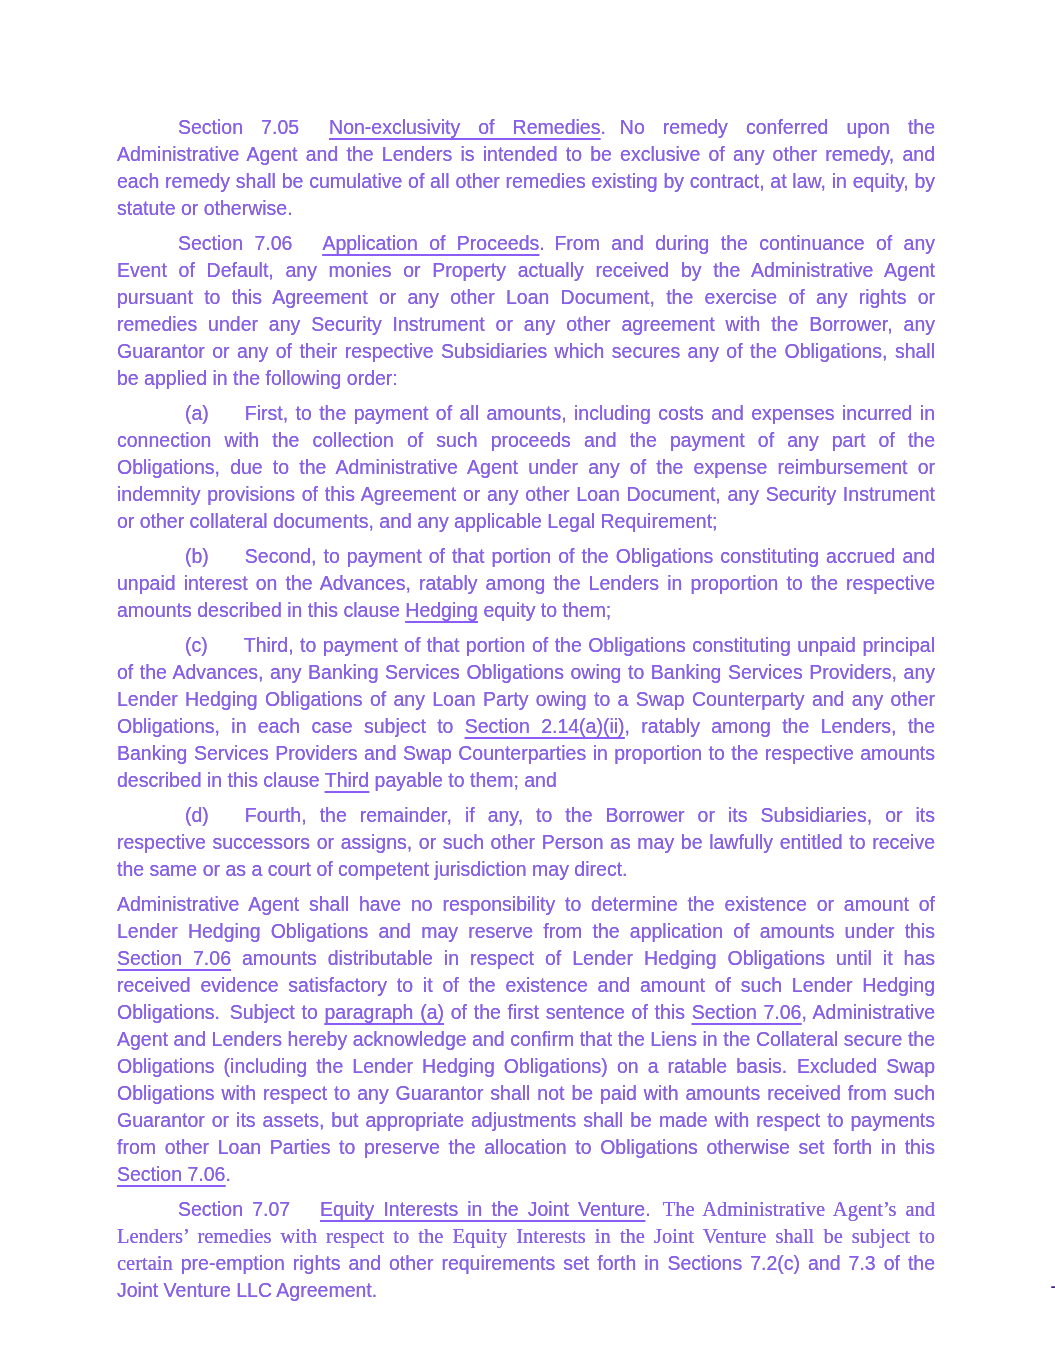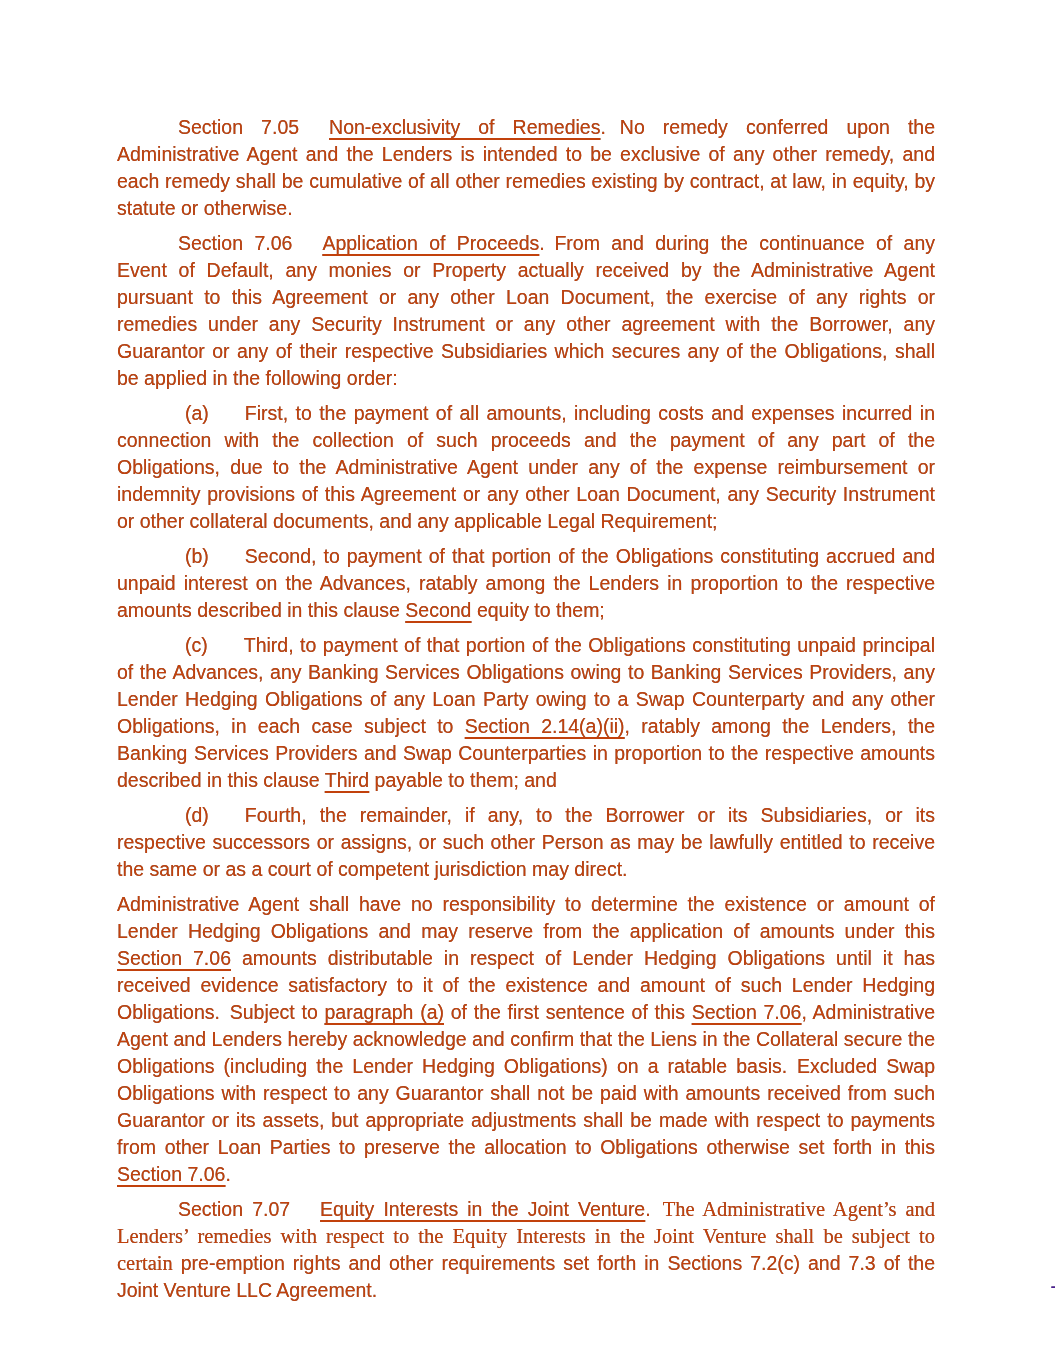--- a/index.html
+++ b/index.html
@@ -3,21 +3,21 @@
 <meta charset="utf-8">
 <style>
   html,body{margin:0;padding:0}
   body{
     width:1055px;height:1365px;position:relative;overflow:hidden;
     background:#ffffff;
   }
   #doc-body{position:absolute;left:117px;top:114px;width:818px}
   .para{
     font-family:"Liberation Sans",sans-serif;
-    font-size:19.5px;line-height:27px;color:#c2410c;
+    font-size:19.5px;line-height:27px;color:#8b5cf6;
     text-align:justify;margin:0 0 8px 0;
     text-shadow:0 0 .5px rgba(0,0,0,.55);
   }
   .para.indent-section{text-indent:61px}
   .para.indent-clause{text-indent:68px}
   .para.indent-none{text-indent:0}
   .run-u{text-decoration:underline;text-decoration-thickness:1.6px;text-underline-offset:3.5px}
   .run-serif{font-family:"Liberation Serif",serif;font-size:20.5px}
   .run-gap{display:inline-block}
   .page-number{
@@ -27,20 +27,20 @@
     margin-left:41px;
   }
 </style>
 </head>
 <body>
 
 <div id="doc-body">
     <p class="para indent-section"><span>Section 7.05</span><span class="run-gap" style="width: 30px;"></span><span class="run-u">Non-exclusivity of Remedies</span><span>.</span><span class="run-gap" style="width: 14px;"></span><span>No remedy conferred upon the Administrative Agent and the Lenders is intended to be exclusive of any other remedy, and each remedy shall be cumulative of all other remedies existing by contract, at law, in equity, by statute or otherwise.</span></p>
     <p class="para indent-section"><span>Section 7.06</span><span class="run-gap" style="width: 30px;"></span><span class="run-u">Application of Proceeds</span><span>. From and during the continuance of any Event of Default, any monies or Property actually received by the Administrative Agent pursuant to this Agreement or any other Loan Document, the exercise of any rights or remedies under any Security Instrument or any other agreement with the Borrower, any Guarantor or any of their respective Subsidiaries which secures any of the Obligations, shall be applied in the following order:</span></p>
     <p class="para indent-clause"><span>(a)</span><span class="run-gap" style="width: 36px;"></span><span>First, to the payment of all amounts, including costs and expenses incurred in connection with the collection of such proceeds and the payment of any part of the Obligations, due to the Administrative Agent under any of the expense reimbursement or indemnity provisions of this Agreement or any other Loan Document, any Security Instrument or other collateral documents, and any applicable Legal Requirement;</span></p>
-    <p class="para indent-clause"><span>(b)</span><span class="run-gap" style="width: 36px;"></span><span>Second, to payment of that portion of the Obligations constituting accrued and unpaid interest on the Advances, ratably among the Lenders in proportion to the respective amounts described in this clause </span><span class="run-u">Second</span><span> equity to them;</span></p>
+    <p class="para indent-clause"><span>(b)</span><span class="run-gap" style="width: 36px;"></span><span>Second, to payment of that portion of the Obligations constituting accrued and unpaid interest on the Advances, ratably among the Lenders in proportion to the respective amounts described in this clause </span><span class="run-u">Hedging</span><span> equity to them;</span></p>
     <p class="para indent-clause"><span>(c)</span><span class="run-gap" style="width: 36px;"></span><span>Third, to payment of that portion of the Obligations constituting unpaid principal of the Advances, any Banking Services Obligations owing to Banking Services Providers, any Lender Hedging Obligations of any Loan Party owing to a Swap Counterparty and any other Obligations, in each case subject to </span><span class="run-u">Section 2.14(a)(ii)</span><span>, ratably among the Lenders, the Banking Services Providers and Swap Counterparties in proportion to the respective amounts described in this clause </span><span class="run-u">Third</span><span> payable to them; and</span></p>
     <p class="para indent-clause"><span>(d)</span><span class="run-gap" style="width: 36px;"></span><span>Fourth, the remainder, if any, to the Borrower or its Subsidiaries, or its respective successors or assigns, or such other Person as may be lawfully entitled to receive the same or as a court of competent jurisdiction may direct.</span></p>
     <p class="para indent-none"><span>Administrative Agent shall have no responsibility to determine the existence or amount of Lender Hedging Obligations and may reserve from the application of amounts under this </span><span class="run-u">Section 7.06</span><span> amounts distributable in respect of Lender Hedging Obligations until it has received evidence satisfactory to it of the existence and amount of such Lender Hedging Obligations. Subject to </span><span class="run-u">paragraph (a)</span><span> of the first sentence of this </span><span class="run-u">Section 7.06</span><span>, Administrative Agent and Lenders hereby acknowledge and confirm that the Liens in the Collateral secure the Obligations (including the Lender Hedging Obligations) on a ratable basis. Excluded Swap Obligations with respect to any Guarantor shall not be paid with amounts received from such Guarantor or its assets, but appropriate adjustments shall be made with respect to payments from other Loan Parties to preserve the allocation to Obligations otherwise set forth in this </span><span class="run-u">Section 7.06</span><span>.</span></p>
     <p class="para indent-section"><span>Section 7.07</span><span class="run-gap" style="width: 30px;"></span><span class="run-u">Equity Interests in the Joint Venture</span><span>.</span><span class="run-gap" style="width: 12px;"></span><span class="run-serif">The Administrative Agent’s and Lenders’ remedies with respect to the Equity Interests in the Joint Venture shall be subject to certain</span><span> pre-emption rights and other requirements set forth in Sections 7.2(c) and 7.3 of the Joint Venture LLC Agreement.</span></p>
   </div>
 
 <div class="page-number">-103-</div>
 
 </body></html>

